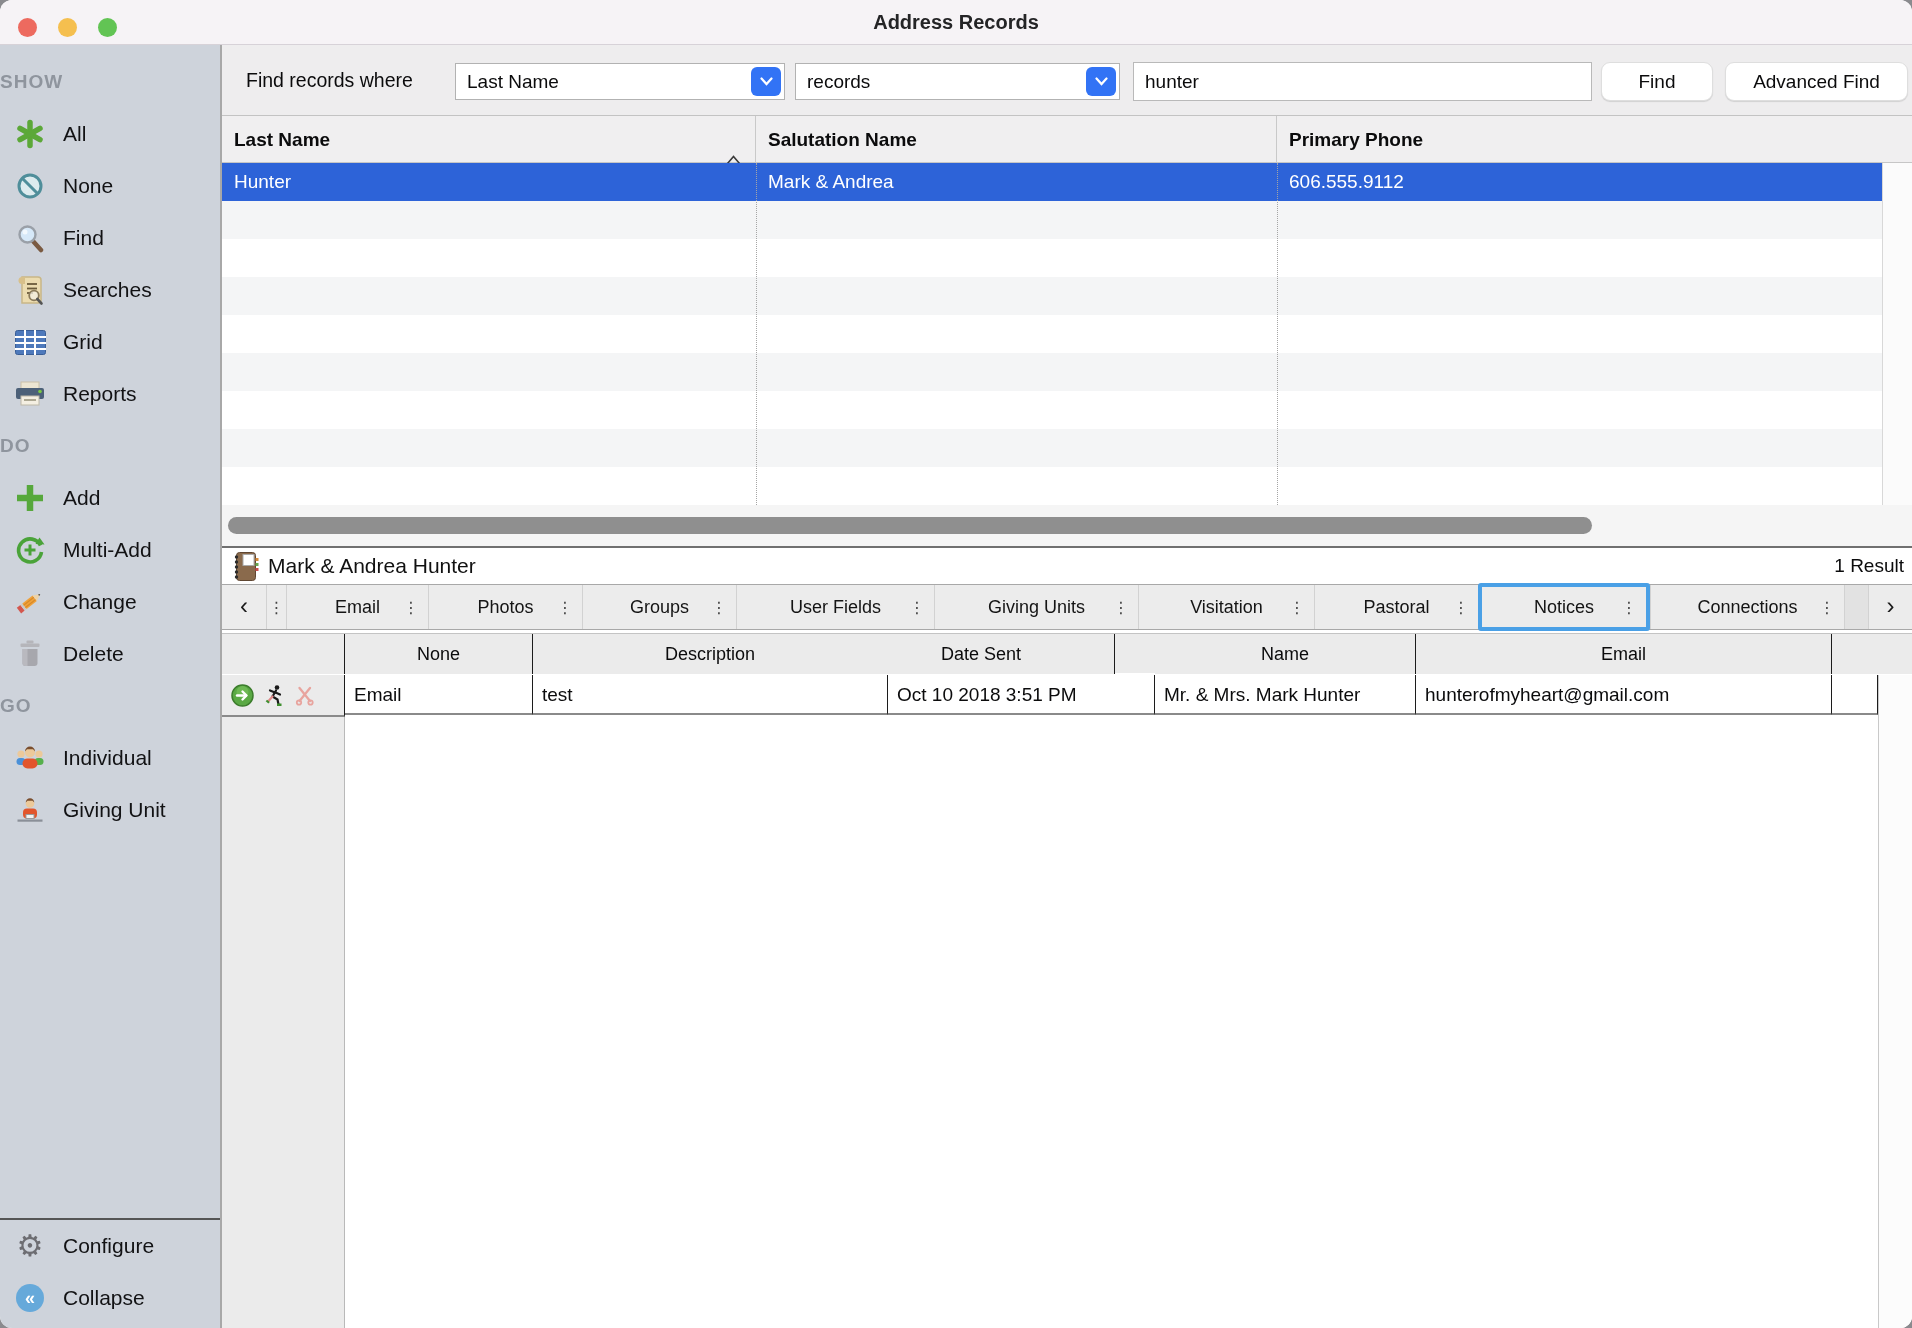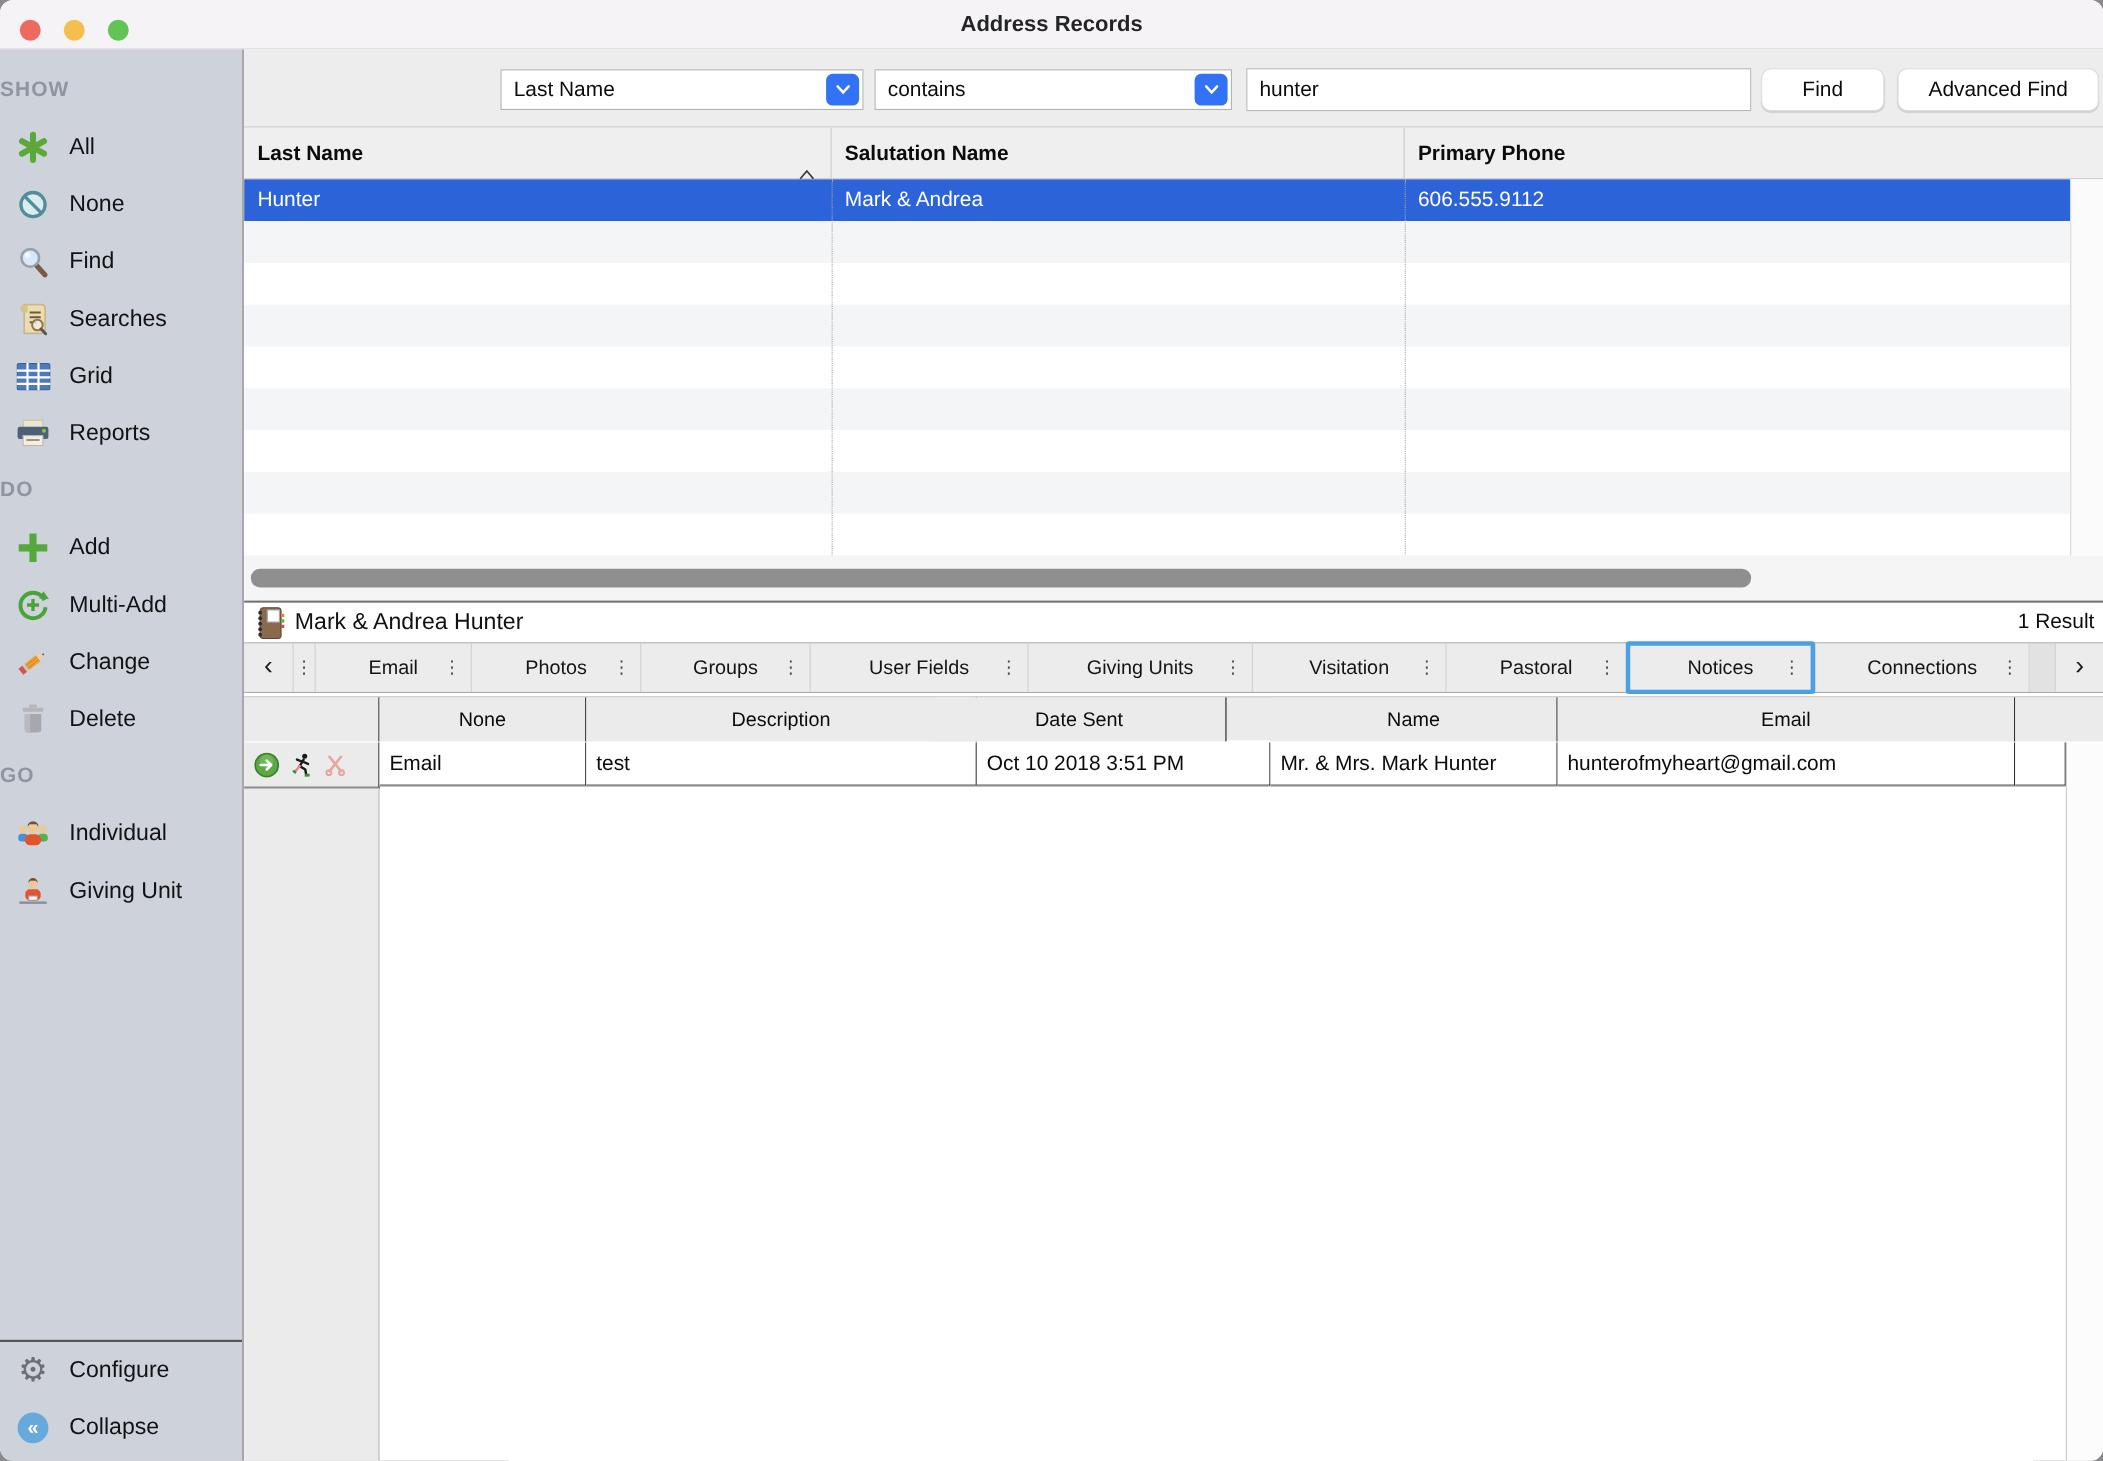--- a/index.html
+++ b/index.html
@@ -291,32 +291,33 @@
             <span class="collapse-circle">«</span>
           </span>
         <span class="lbl">Collapse</span>
       </div>
     </div>
   </aside>
 
   <main class="main">
 
     <div class="findbar">
+      <span class="find-label">Find records where</span>
 
       <div class="mac-select sel-field">
         <span class="val">Last Name</span>
         <span class="dd">
           <svg width="13" height="9" viewBox="0 0 13 9">
               <polyline points="1.5,1.5 6.5,7 11.5,1.5" fill="none" stroke="#fff" stroke-width="2.2" stroke-linecap="round"></polyline>
             </svg>
         </span>
       </div>
 
       <div class="mac-select sel-op">
-        <span class="val">contains</span>
+        <span class="val">records</span>
         <span class="dd">
           <svg width="13" height="9" viewBox="0 0 13 9">
               <polyline points="1.5,1.5 6.5,7 11.5,1.5" fill="none" stroke="#fff" stroke-width="2.2" stroke-linecap="round"></polyline>
             </svg>
         </span>
       </div>
 
       <input class="find-input" type="text" value="hunter" style="">
 
       <div class="mac-btn btn-find">Find</div>

